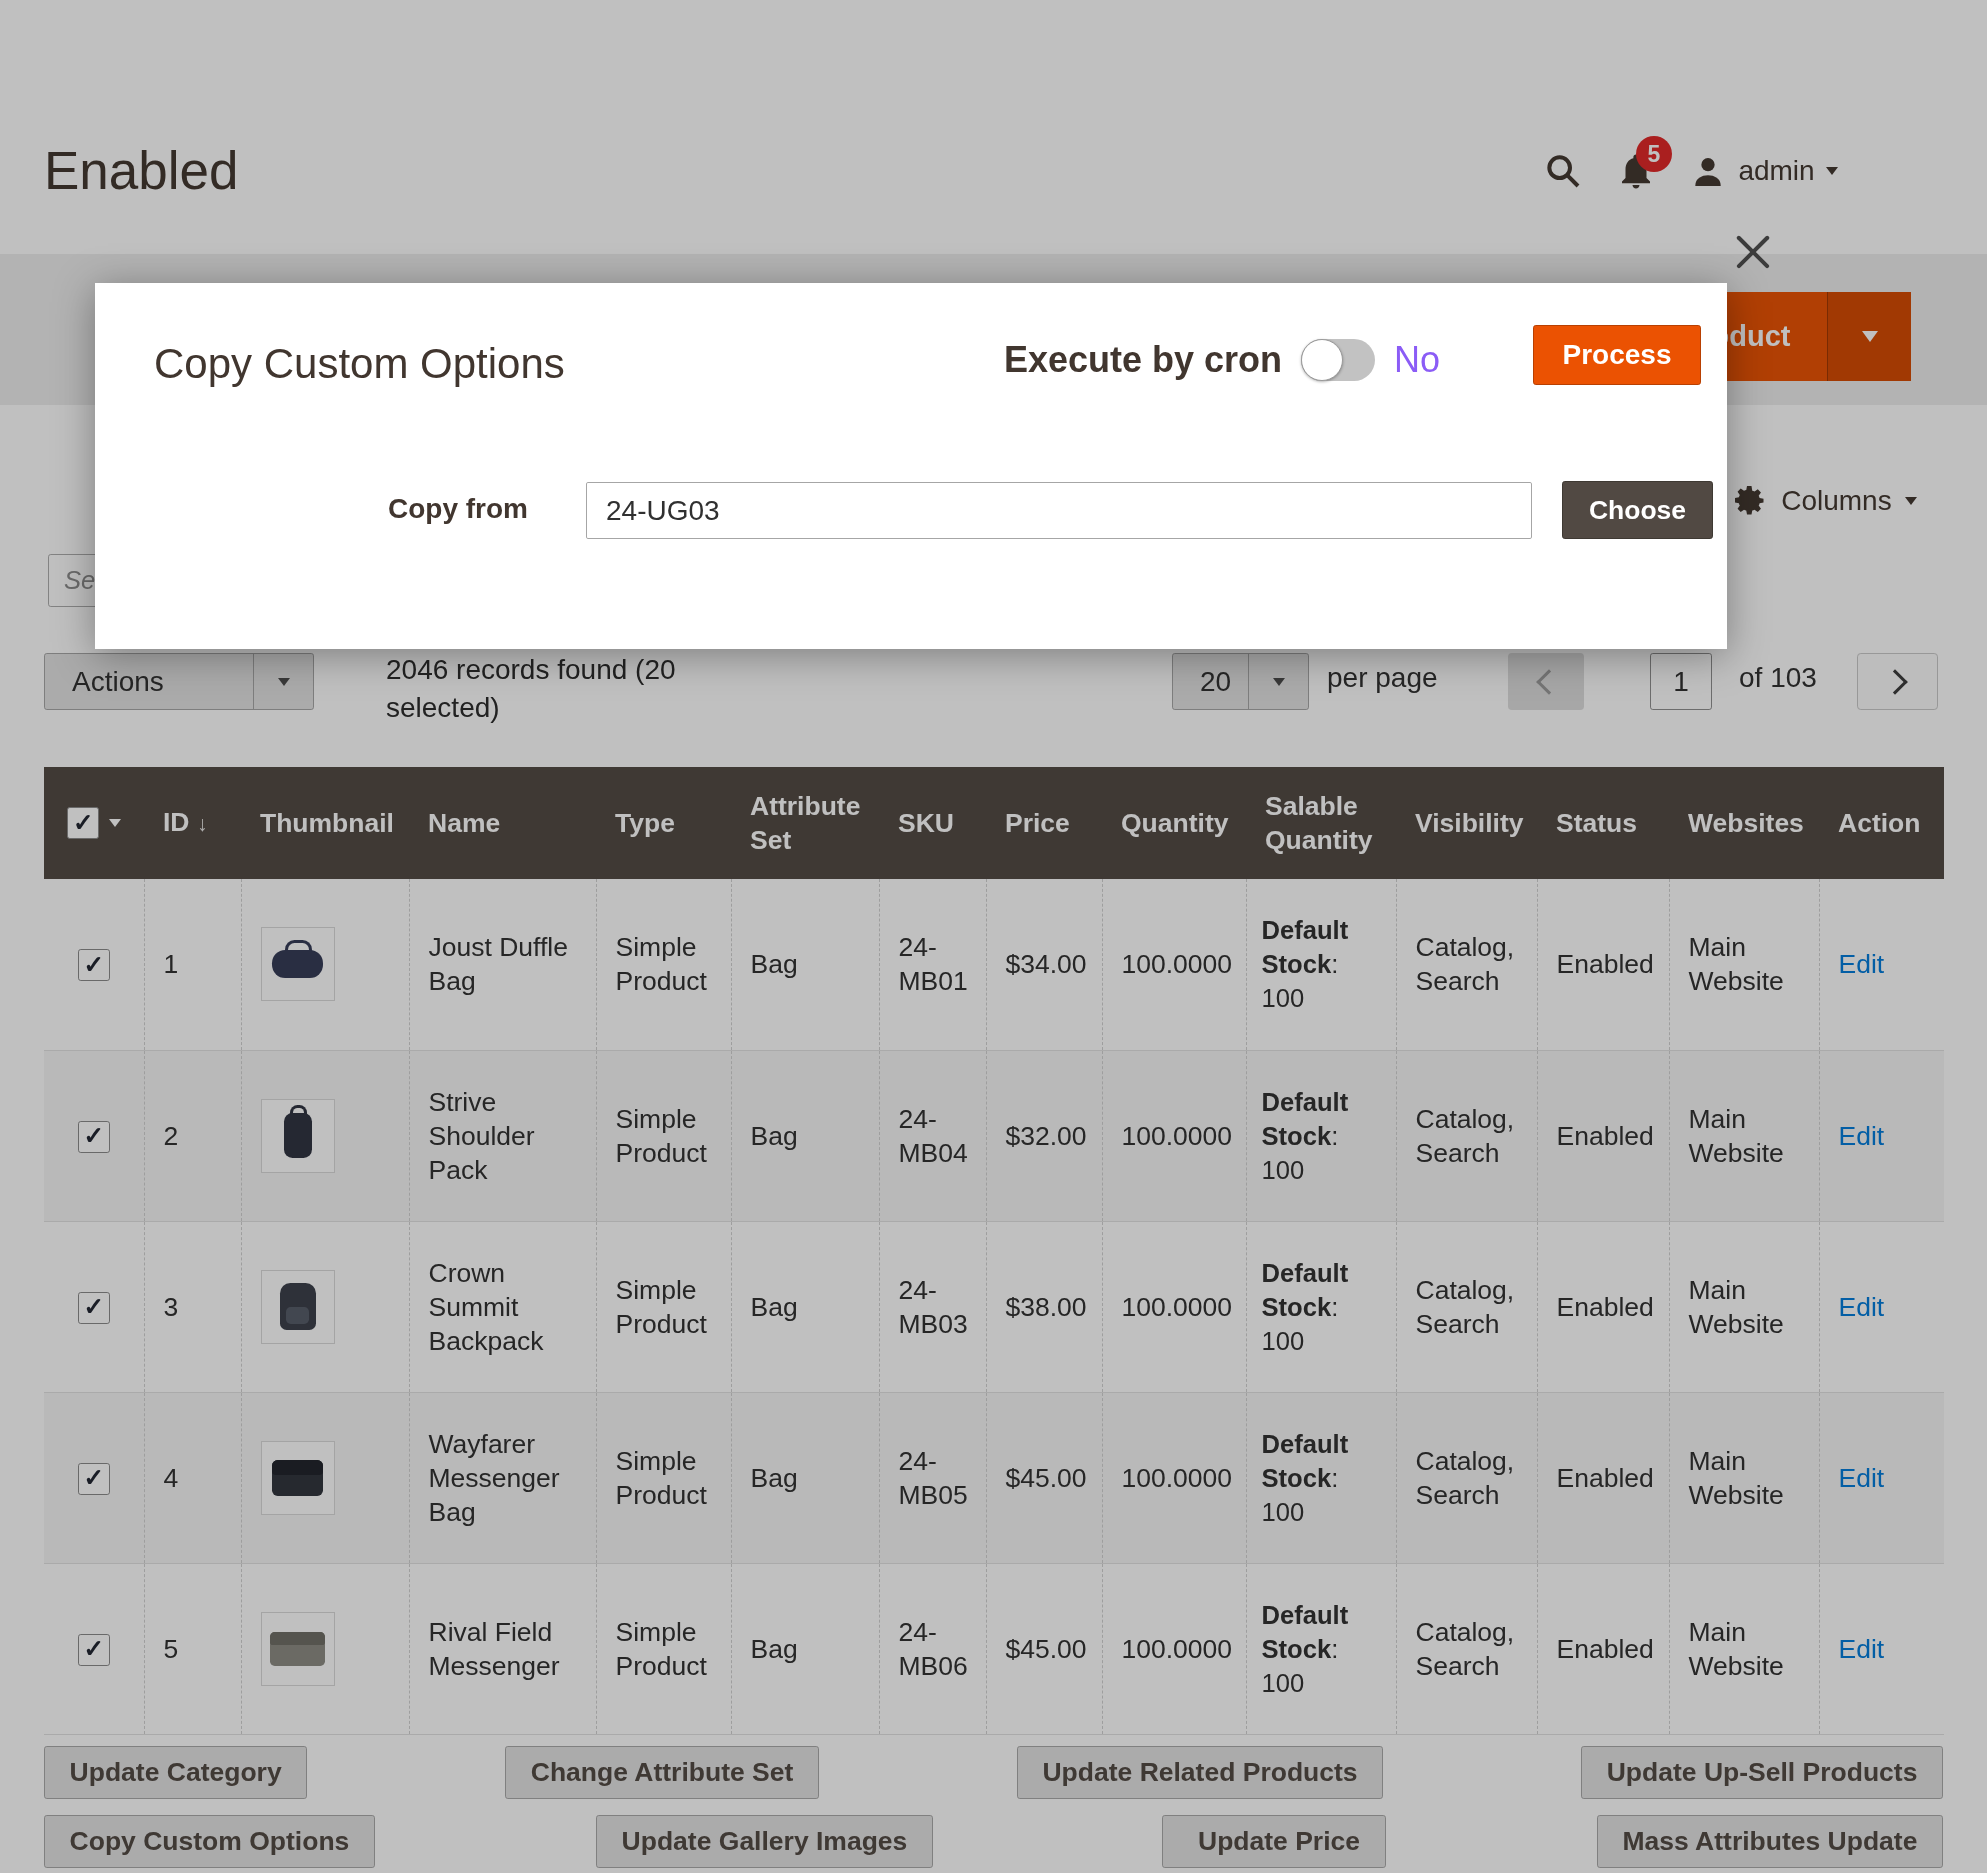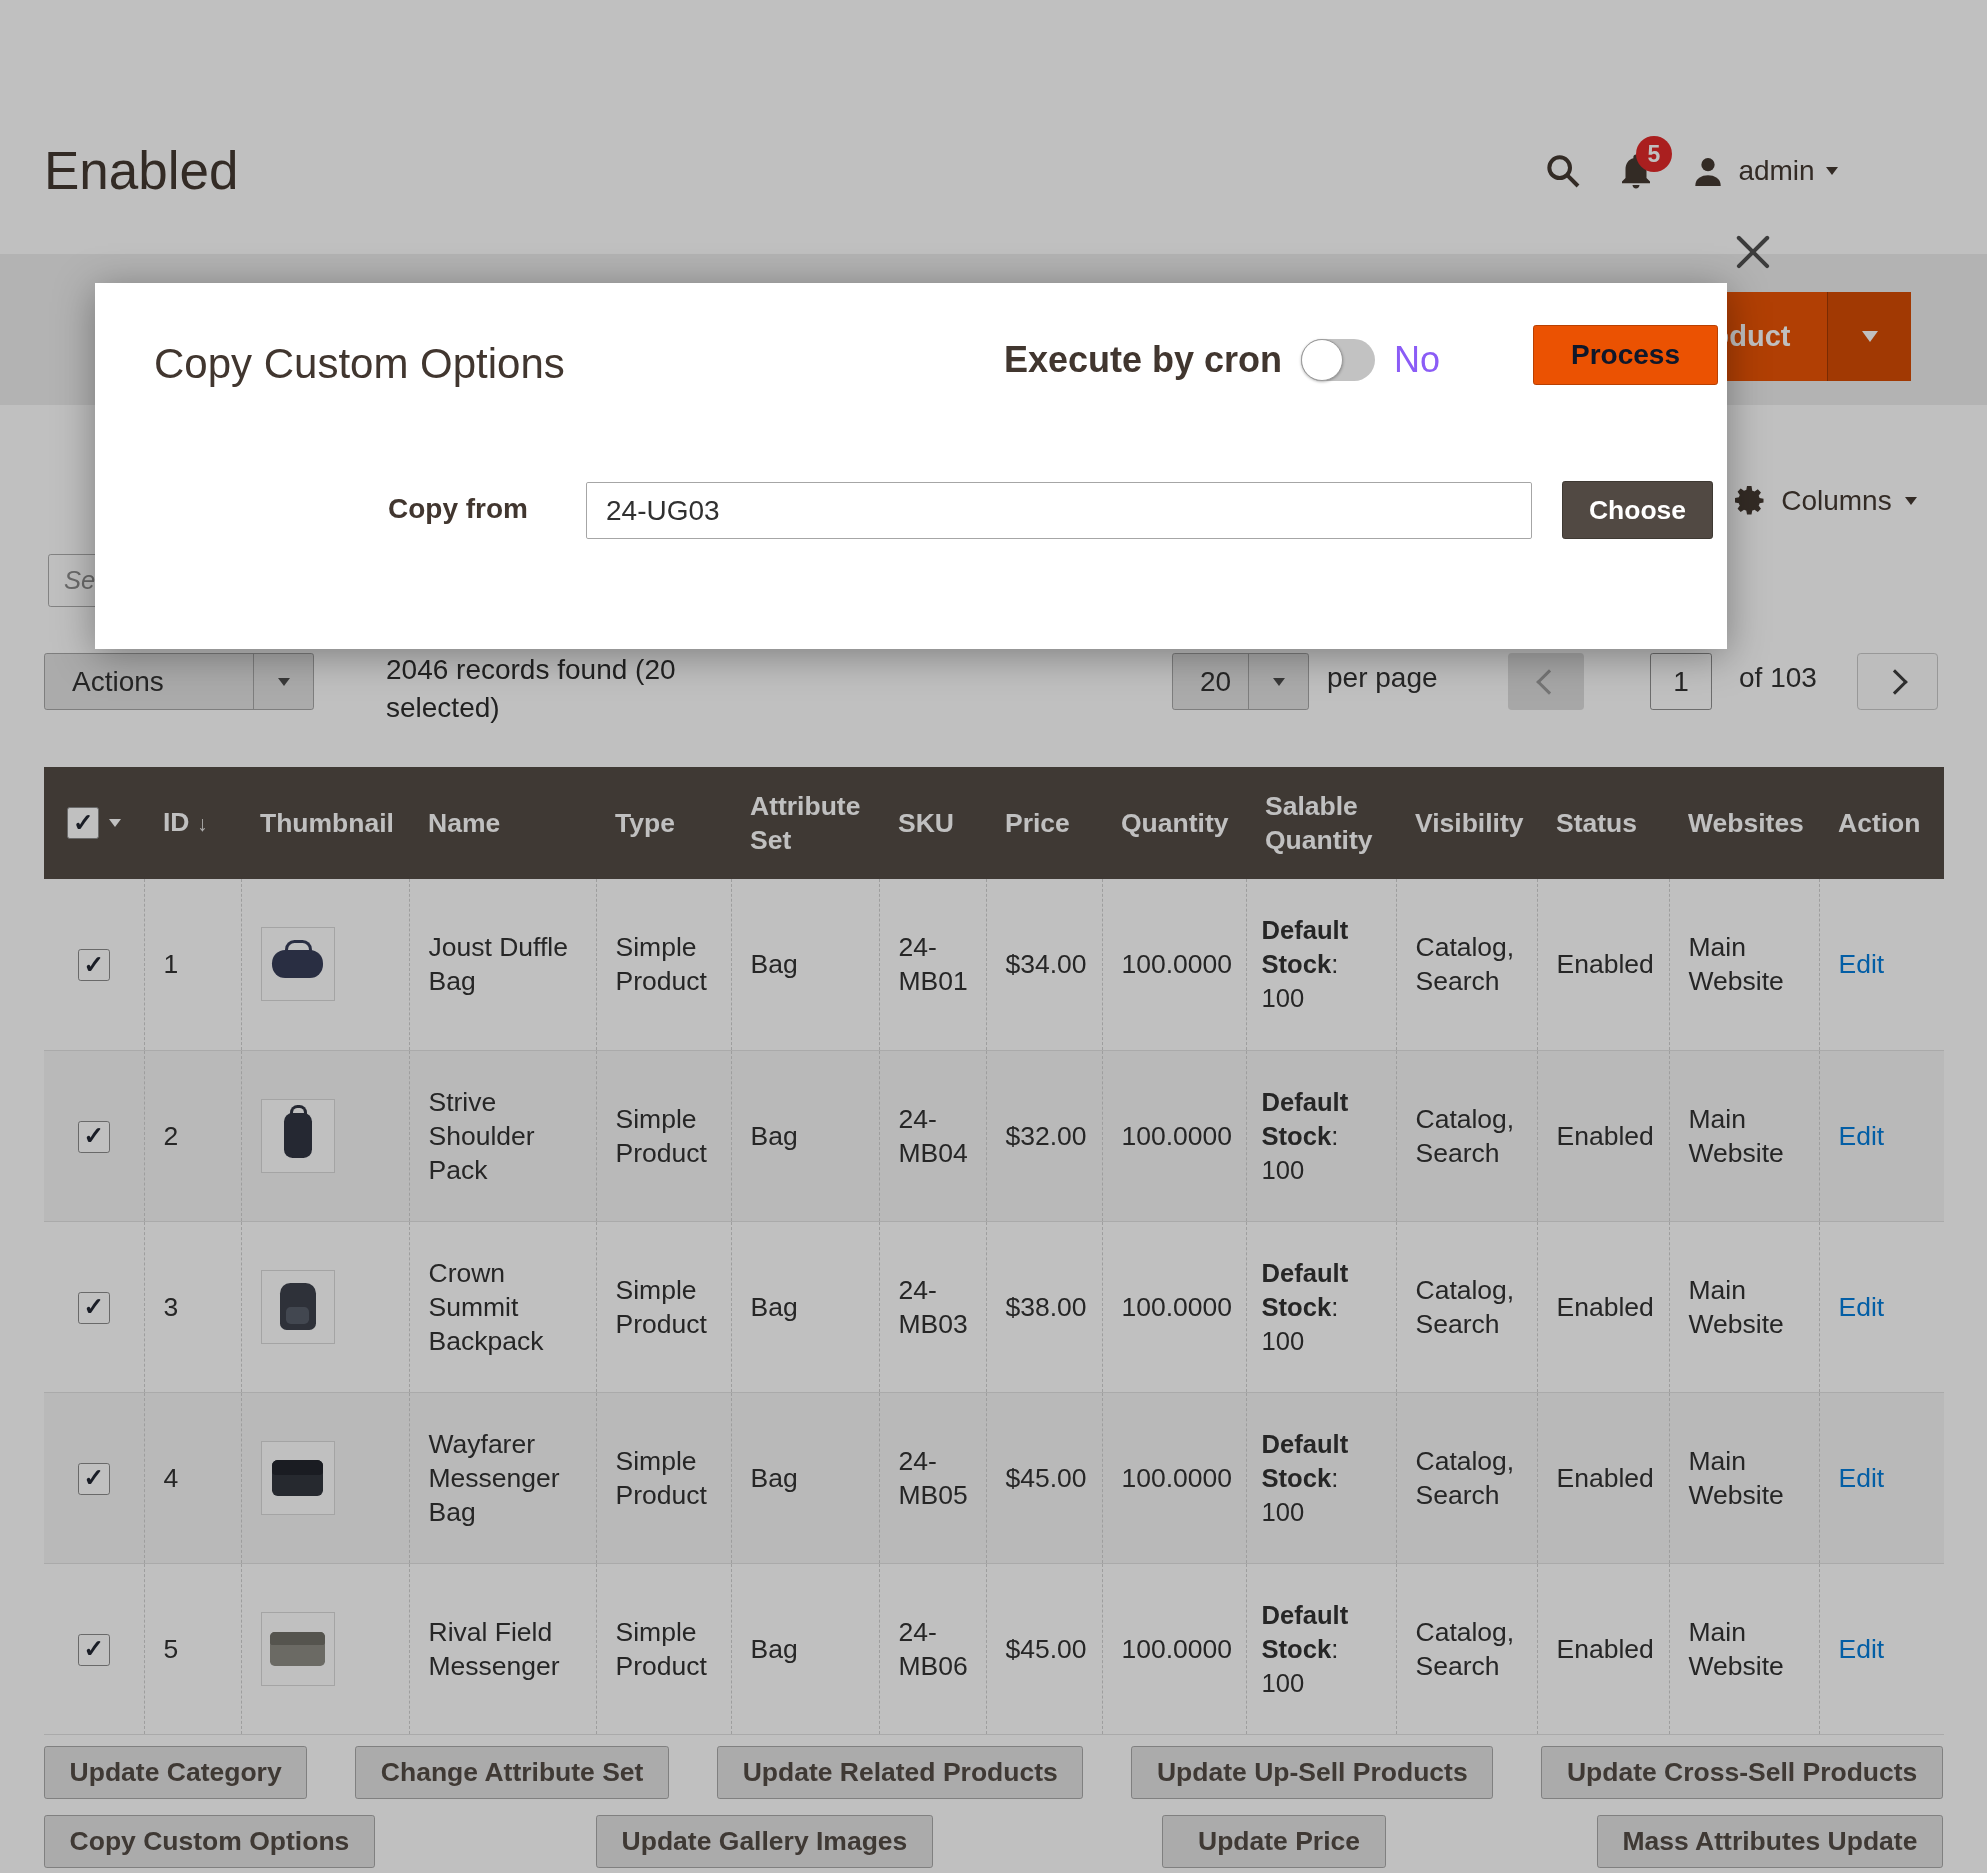--- a/index.html
+++ b/index.html
@@ -108,22 +108,22 @@
   .modal-close .bar.b2{transform:rotate(-45deg);}
 
   .modal{position:absolute;left:95px;top:283px;width:1632px;height:366px;background:#fff;z-index:20;
          box-shadow:0 5.7px 38px rgba(0,0,0,.35);}
   .modal-title{position:absolute;left:59px;top:57px;font-size:42px;font-weight:400;color:#41362f;margin:0;}
   .cron-group{position:absolute;left:909px;top:47px;height:60px;display:flex;align-items:center;gap:19px;}
   .cron-label{font-size:36px;font-weight:600;color:#41362f;}
   .toggle{width:74px;height:42px;border-radius:21px;background:#c2c2c2;position:relative;cursor:pointer;flex:0 0 auto;}
   .toggle .knob{position:absolute;left:0;top:0;width:42px;height:42px;border-radius:50%;background:#fff;border:0.9px solid #9a9a9a;box-sizing:border-box;box-shadow:0 0.9px 2.8px rgba(0,0,0,.3);}
   .cron-state{font-size:36px;color:#8b5cf6;}
-  .btn-process{position:absolute;left:1438px;top:42px;width:185px;height:60px;background:#eb5202;border:0.9px solid #b84002;
-               border-radius:2.8px;color:#0f172a;font-size:28px;font-weight:700;font-family:"Liberation Sans",sans-serif;cursor:pointer;}
+  .btn-process{position:absolute;left:1438px;top:42px;width:168px;height:60px;background:#eb5202;border:0.9px solid #b84002;
+               border-radius:2.8px;color:#ffffff;font-size:28px;font-weight:700;font-family:"Liberation Sans",sans-serif;cursor:pointer;}
   .copyfrom-label{position:absolute;left:276px;top:210px;width:157px;text-align:right;font-size:28px;font-weight:600;color:#41362f;}
   .copyfrom-input{position:absolute;left:491px;top:199px;width:946px;height:57px;box-sizing:border-box;border:0.9px solid #a6a6a6;
                   border-radius:1.9px;font-size:28px;padding:0 19px;color:#303030;font-family:"Liberation Sans",sans-serif;}
   .btn-choose{position:absolute;left:1467px;top:198px;width:151px;height:58px;background:#514943;border:0.9px solid #3e3933;
               border-radius:2.8px;color:#fff;font-size:26.5px;font-weight:700;font-family:"Liberation Sans",sans-serif;cursor:pointer;}
 </style>
 </head>
 <body>
 
 <div class="page">
@@ -350,21 +350,20 @@
       <td><a class="edit-link">Edit</a></td>
     </tr>
   </tbody>
   </table>
 
   <div class="ma-row1">
     <button class="btn-sec">Update Category</button>
     <button class="btn-sec">Change Attribute Set</button>
     <button class="btn-sec">Update Related Products</button>
     <button class="btn-sec">Update Up-Sell Products</button>
-    <button class="btn-sec">Update Cross-Sell Products</button>
   </div>
   <div class="ma-row2">
     <button class="btn-sec ma2-1">Copy Custom Options</button>
     <button class="btn-sec ma2-2">Update Gallery Images</button>
     <button class="btn-sec ma2-3">Update Price</button>
     <button class="btn-sec ma2-4">Mass Attributes Update</button>
   </div>
 
 </div>
 

